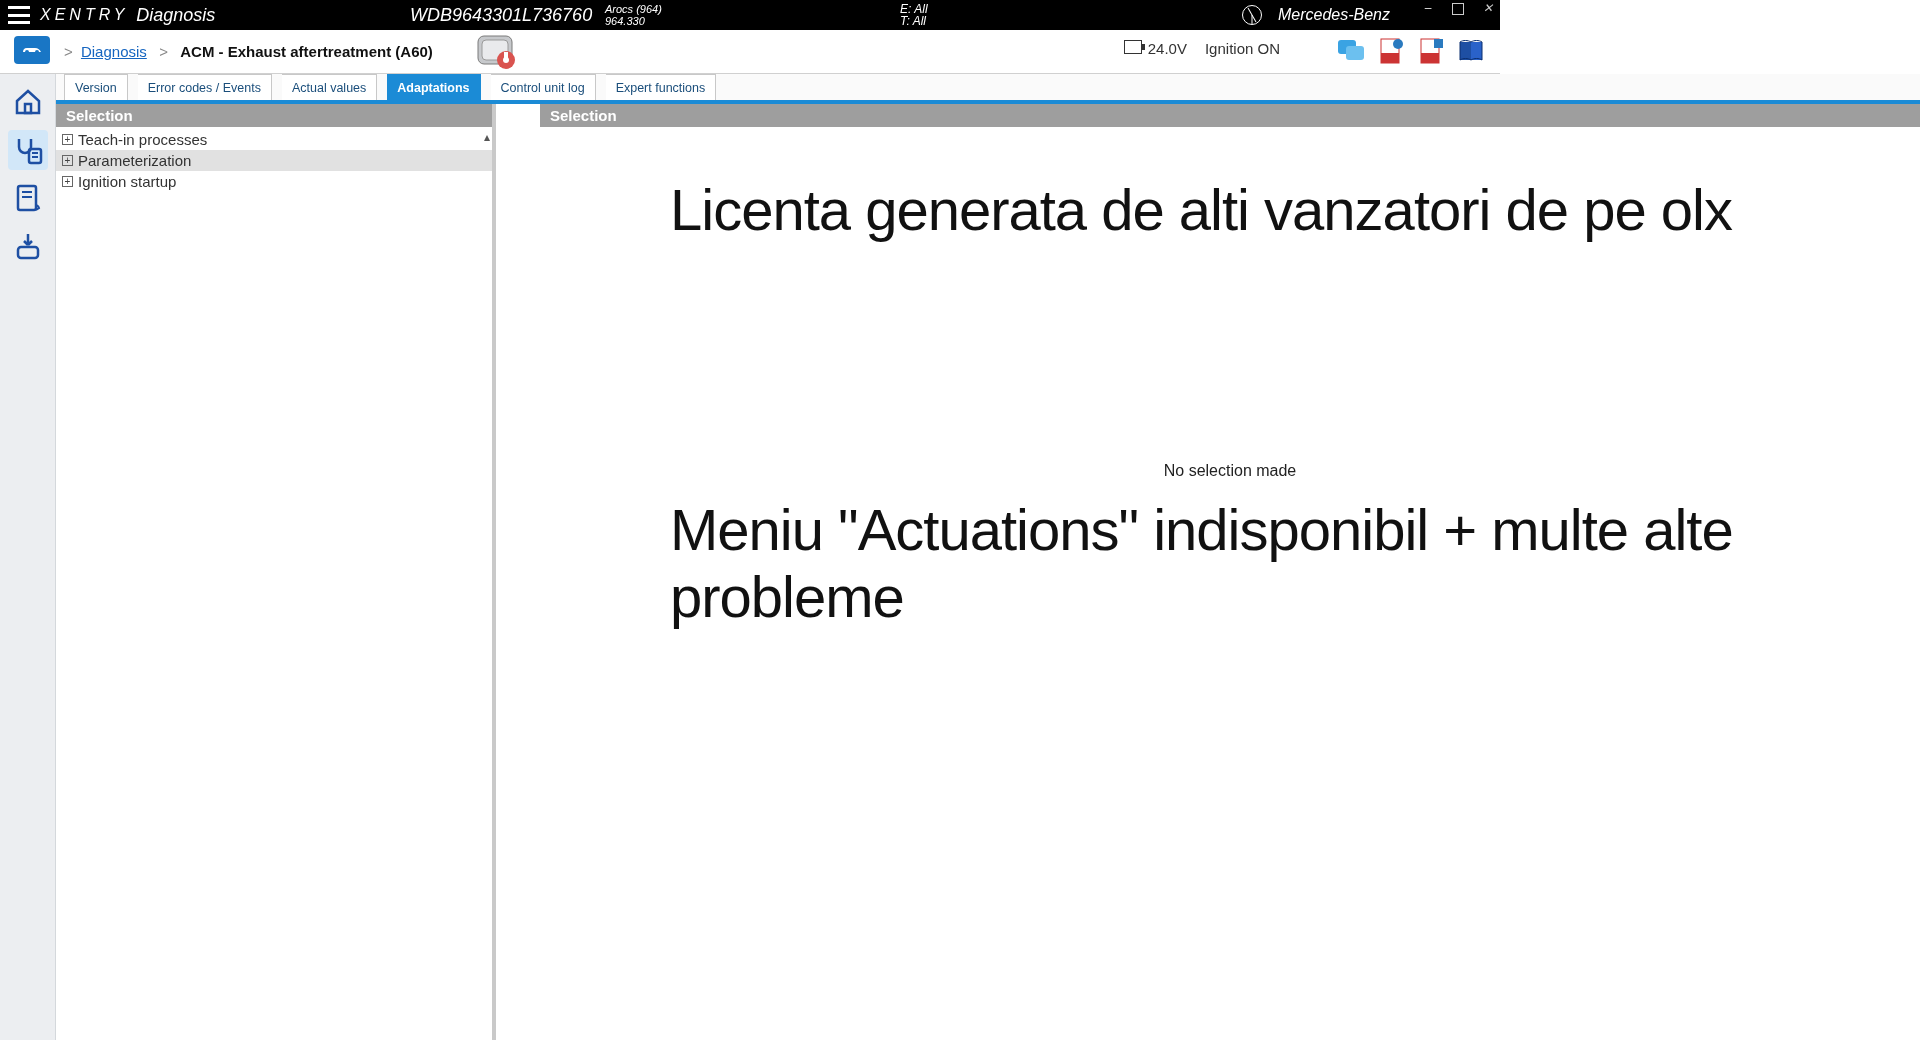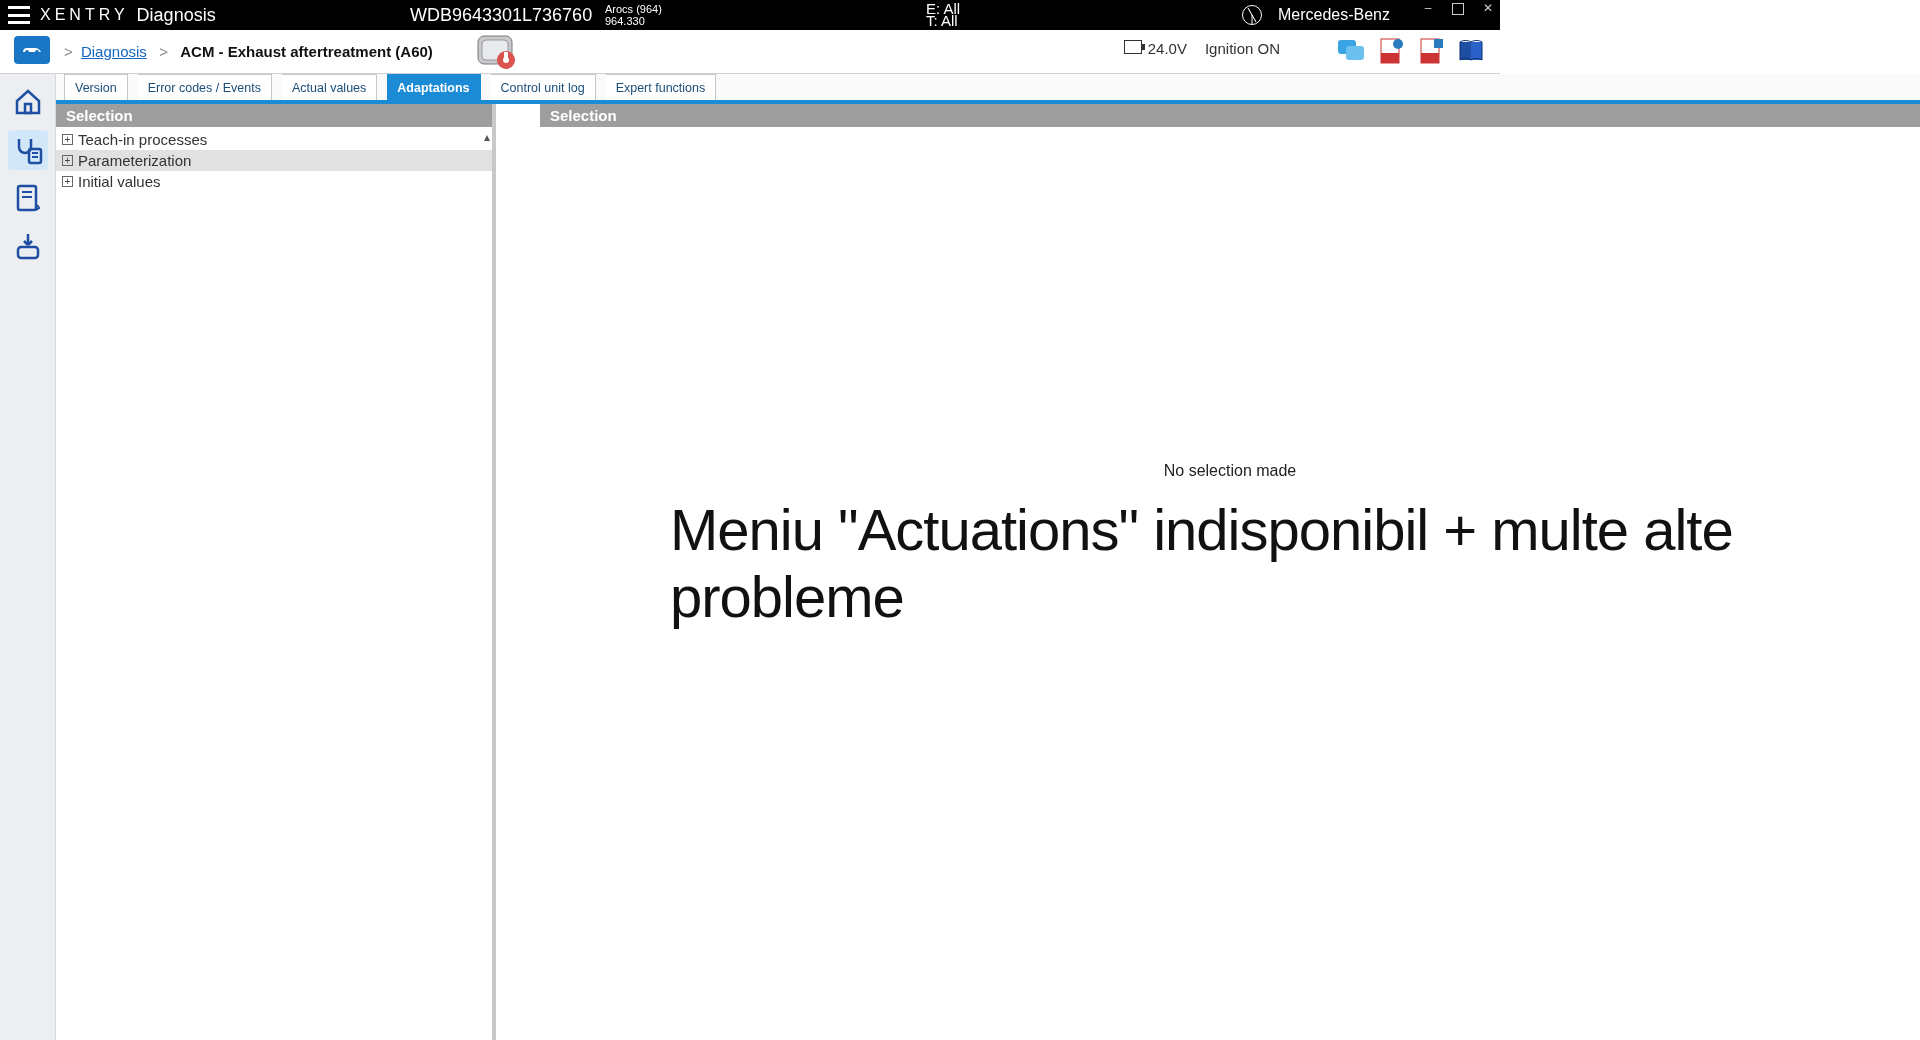--- a/index.html
+++ b/index.html
@@ -14,33 +14,34 @@
   }
   
   .topbar {
     height: 30px;
     background: #000;
     color: #fff;
     display: flex;
     align-items: center;
     padding: 0 8px;
     position: relative;
+    font-style: italic;
   }
   .hamburger {
     width: 22px; height: 18px;
     display: flex; flex-direction: column; justify-content: space-between;
     margin-right: 10px;
     cursor: pointer;
   }
   .hamburger span { display:block; height:3px; background:#fff; }
   .topbar .app-brand { font-family: "Segoe UI", Arial; letter-spacing: 4px; font-size: 16px; font-weight: 400; }
   .topbar .app-sub { font-size: 18px; margin-left: 8px; font-weight: 300; }
   .topbar .vin { font-size: 18px; color:#fff; position:absolute; left:410px; }
   .topbar .vehinfo { position:absolute; left:605px; font-size:11px; line-height:12px; }
-  .topbar .etinfo { position:absolute; left:900px; font-size:15px; line-height:12px;margin-left:26px; }
+  .topbar .etinfo { position:absolute; left:900px; font-size:12px; line-height:12px; }
   .topbar .brand-right { position:absolute; right:110px; display:flex; align-items:center; gap:16px; }
   .mblogo { width:20px; height:20px; border:1.5px solid #fff; border-radius:50%; position:relative; }
   .mblogo::before { content:""; position:absolute; left:50%; top:50%; width:1px; height:9px; background:#fff; transform-origin:top center; transform:translateX(-50%) rotate(0deg); }
   .mblogo::after { content:""; position:absolute; left:50%; top:50%; width:16px; height:1px; background:#fff; transform:translate(-50%,-50%) rotate(60deg); }
   .brand-right span { font-size:16px; font-weight:300; }
   .window-controls { position:absolute; right:6px; top:0; display:flex; gap:18px; align-items:flex-start; padding-top:3px; }
   .window-controls div { width:12px; height:12px; color:#ccc; font-size:12px; text-align:center; line-height:10px; cursor:pointer; }
   .wc-min::before{content:"–";}
   .wc-max{border:1px solid #ccc; width:9px;height:9px;}
   .wc-close::before{content:"✕";}
@@ -239,26 +240,27 @@
           <div class="tree-item">
             <span class="plus">+</span>
             <span>Teach-in processes</span>
           </div>
           <div class="tree-item selected">
             <span class="plus">+</span>
             <span>Parameterization</span>
           </div>
           <div class="tree-item">
             <span class="plus">+</span>
-            <span>Initial values</span>
+            <span>Ignition startup</span>
           </div>
         </div>
       <div class="scroll-up">▴</div>
     </div>
     <div class="right-pane">
       <div class="pane-header">Selection</div>
       <div class="right-body">
+        <div class="overlay1">Licenta generata de alti vanzatori de pe olx</div>
         <div class="nosel">No selection made</div>
         <div class="overlay2">Meniu "Actuations" indisponibil + multe alte probleme</div>
       </div>
     </div>
   </div>
 </div>
 
 </body></html>

